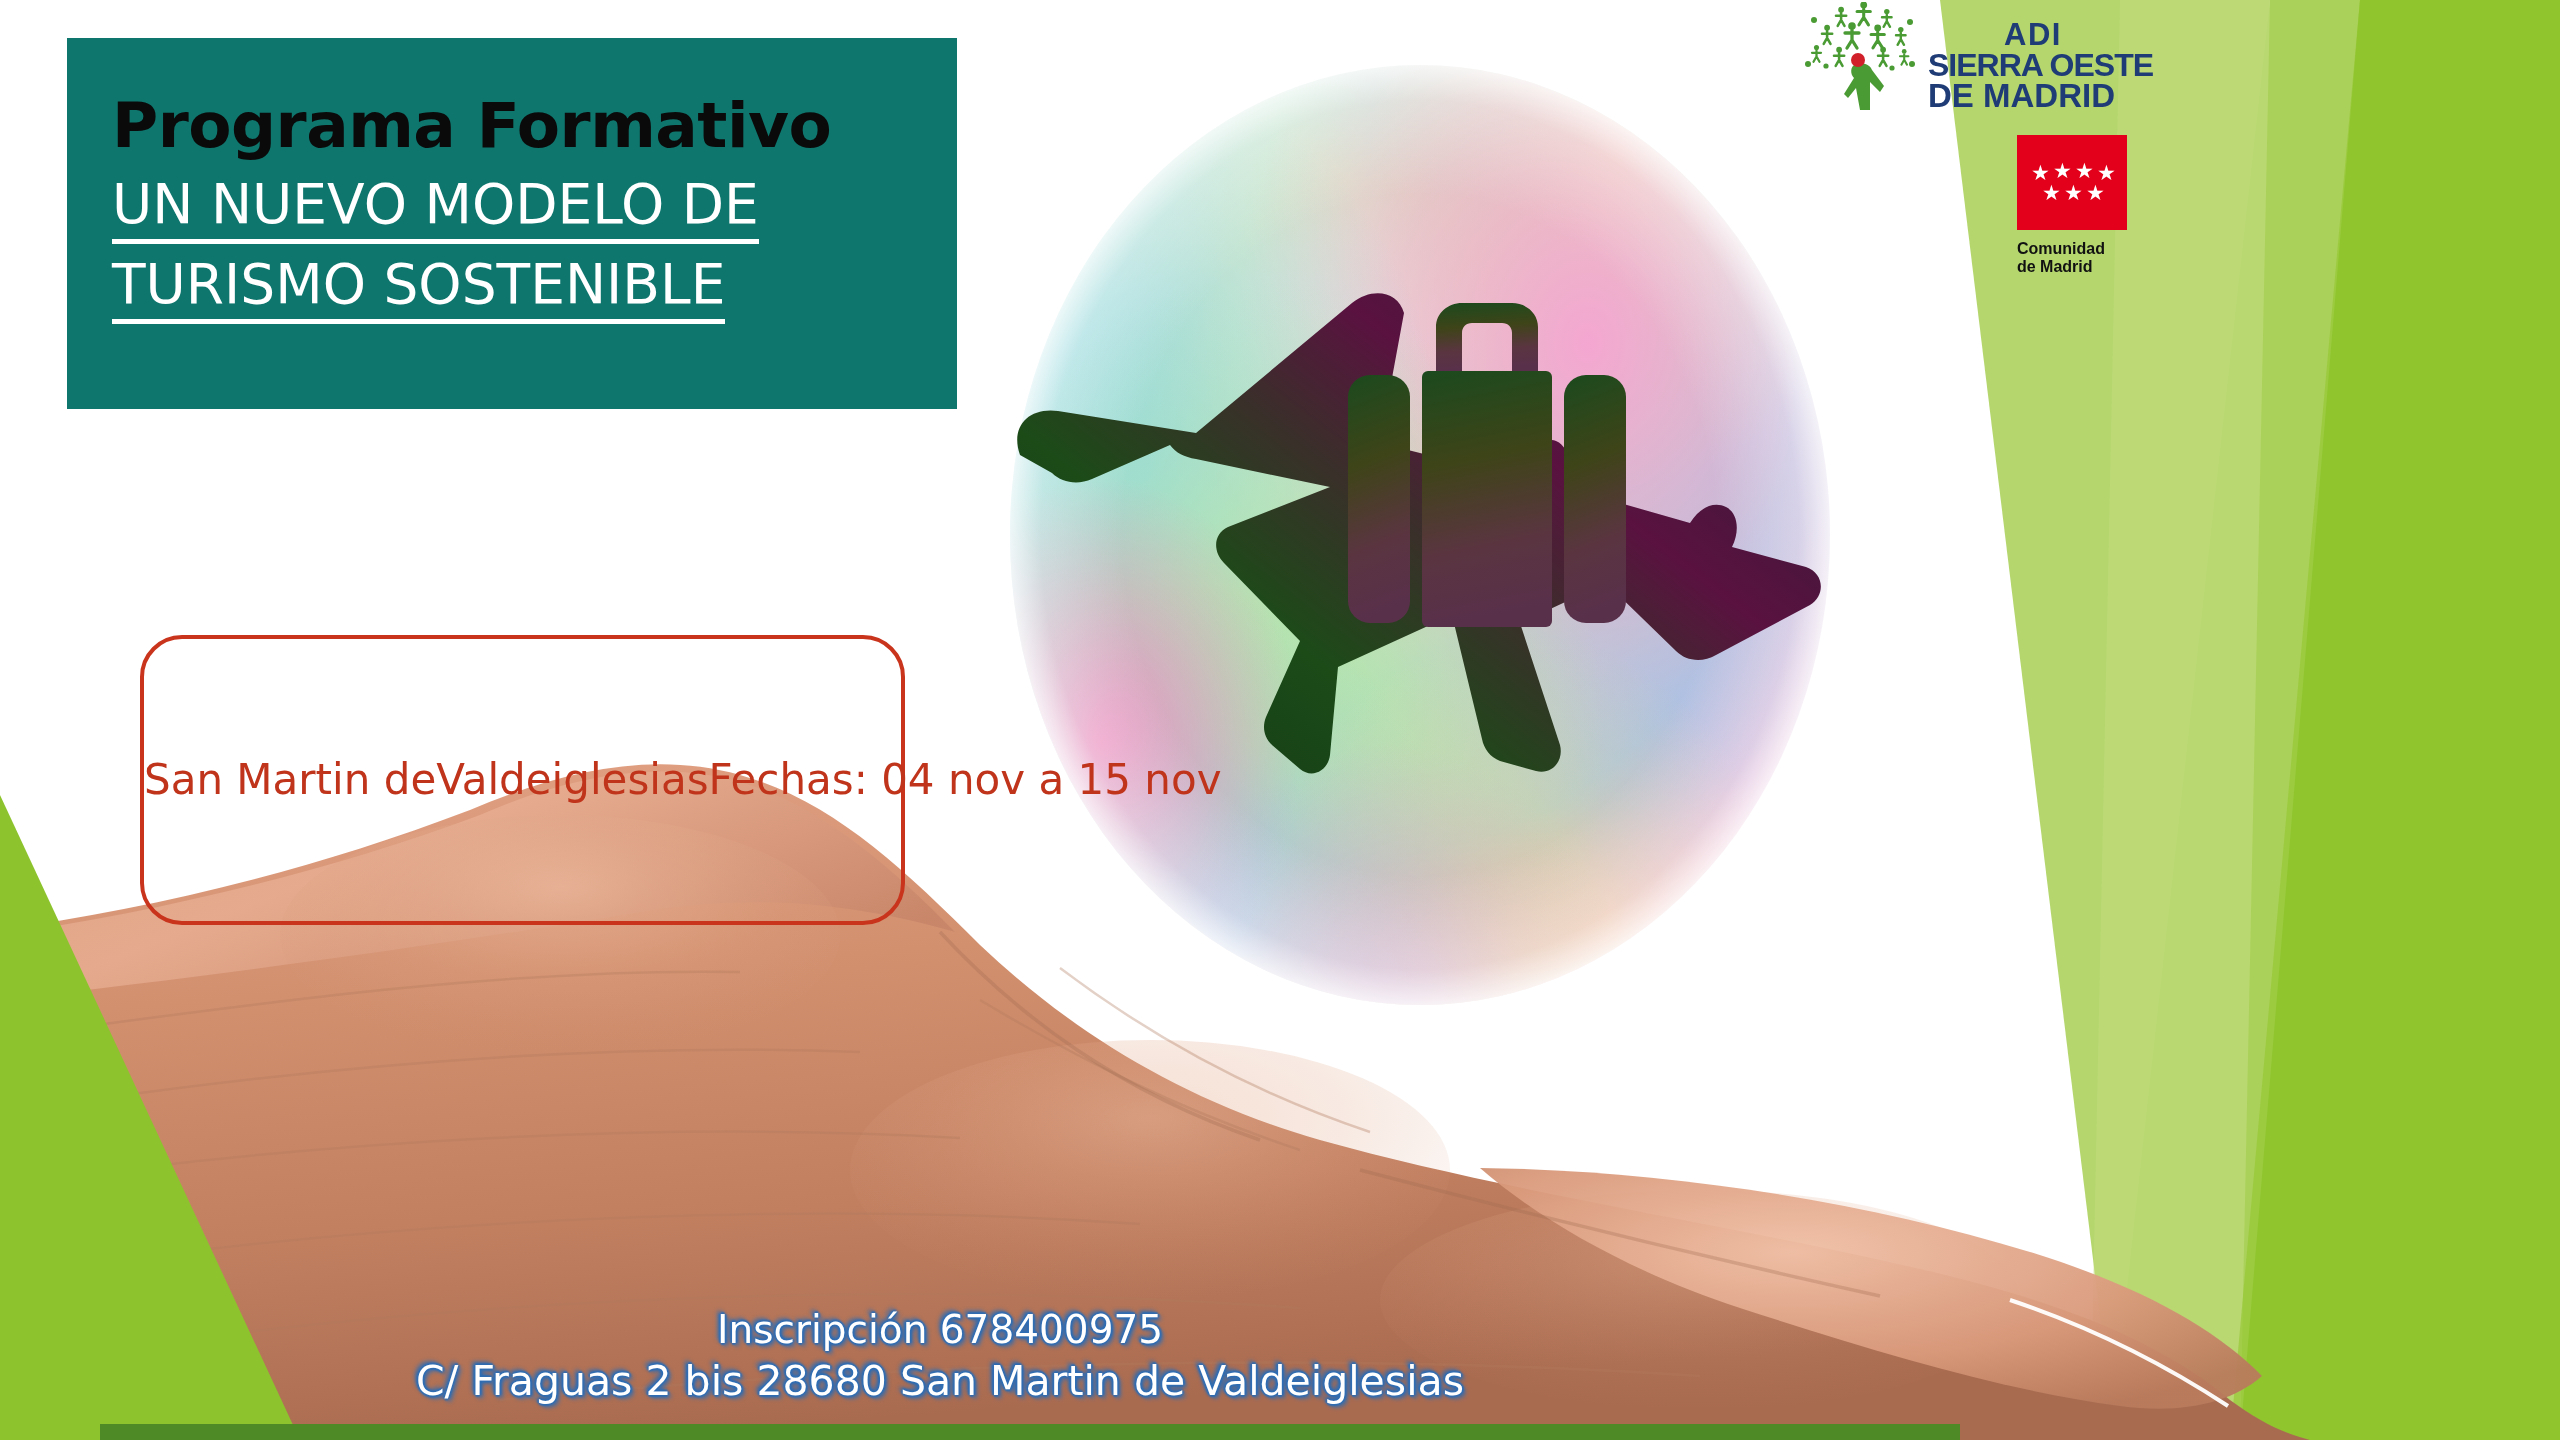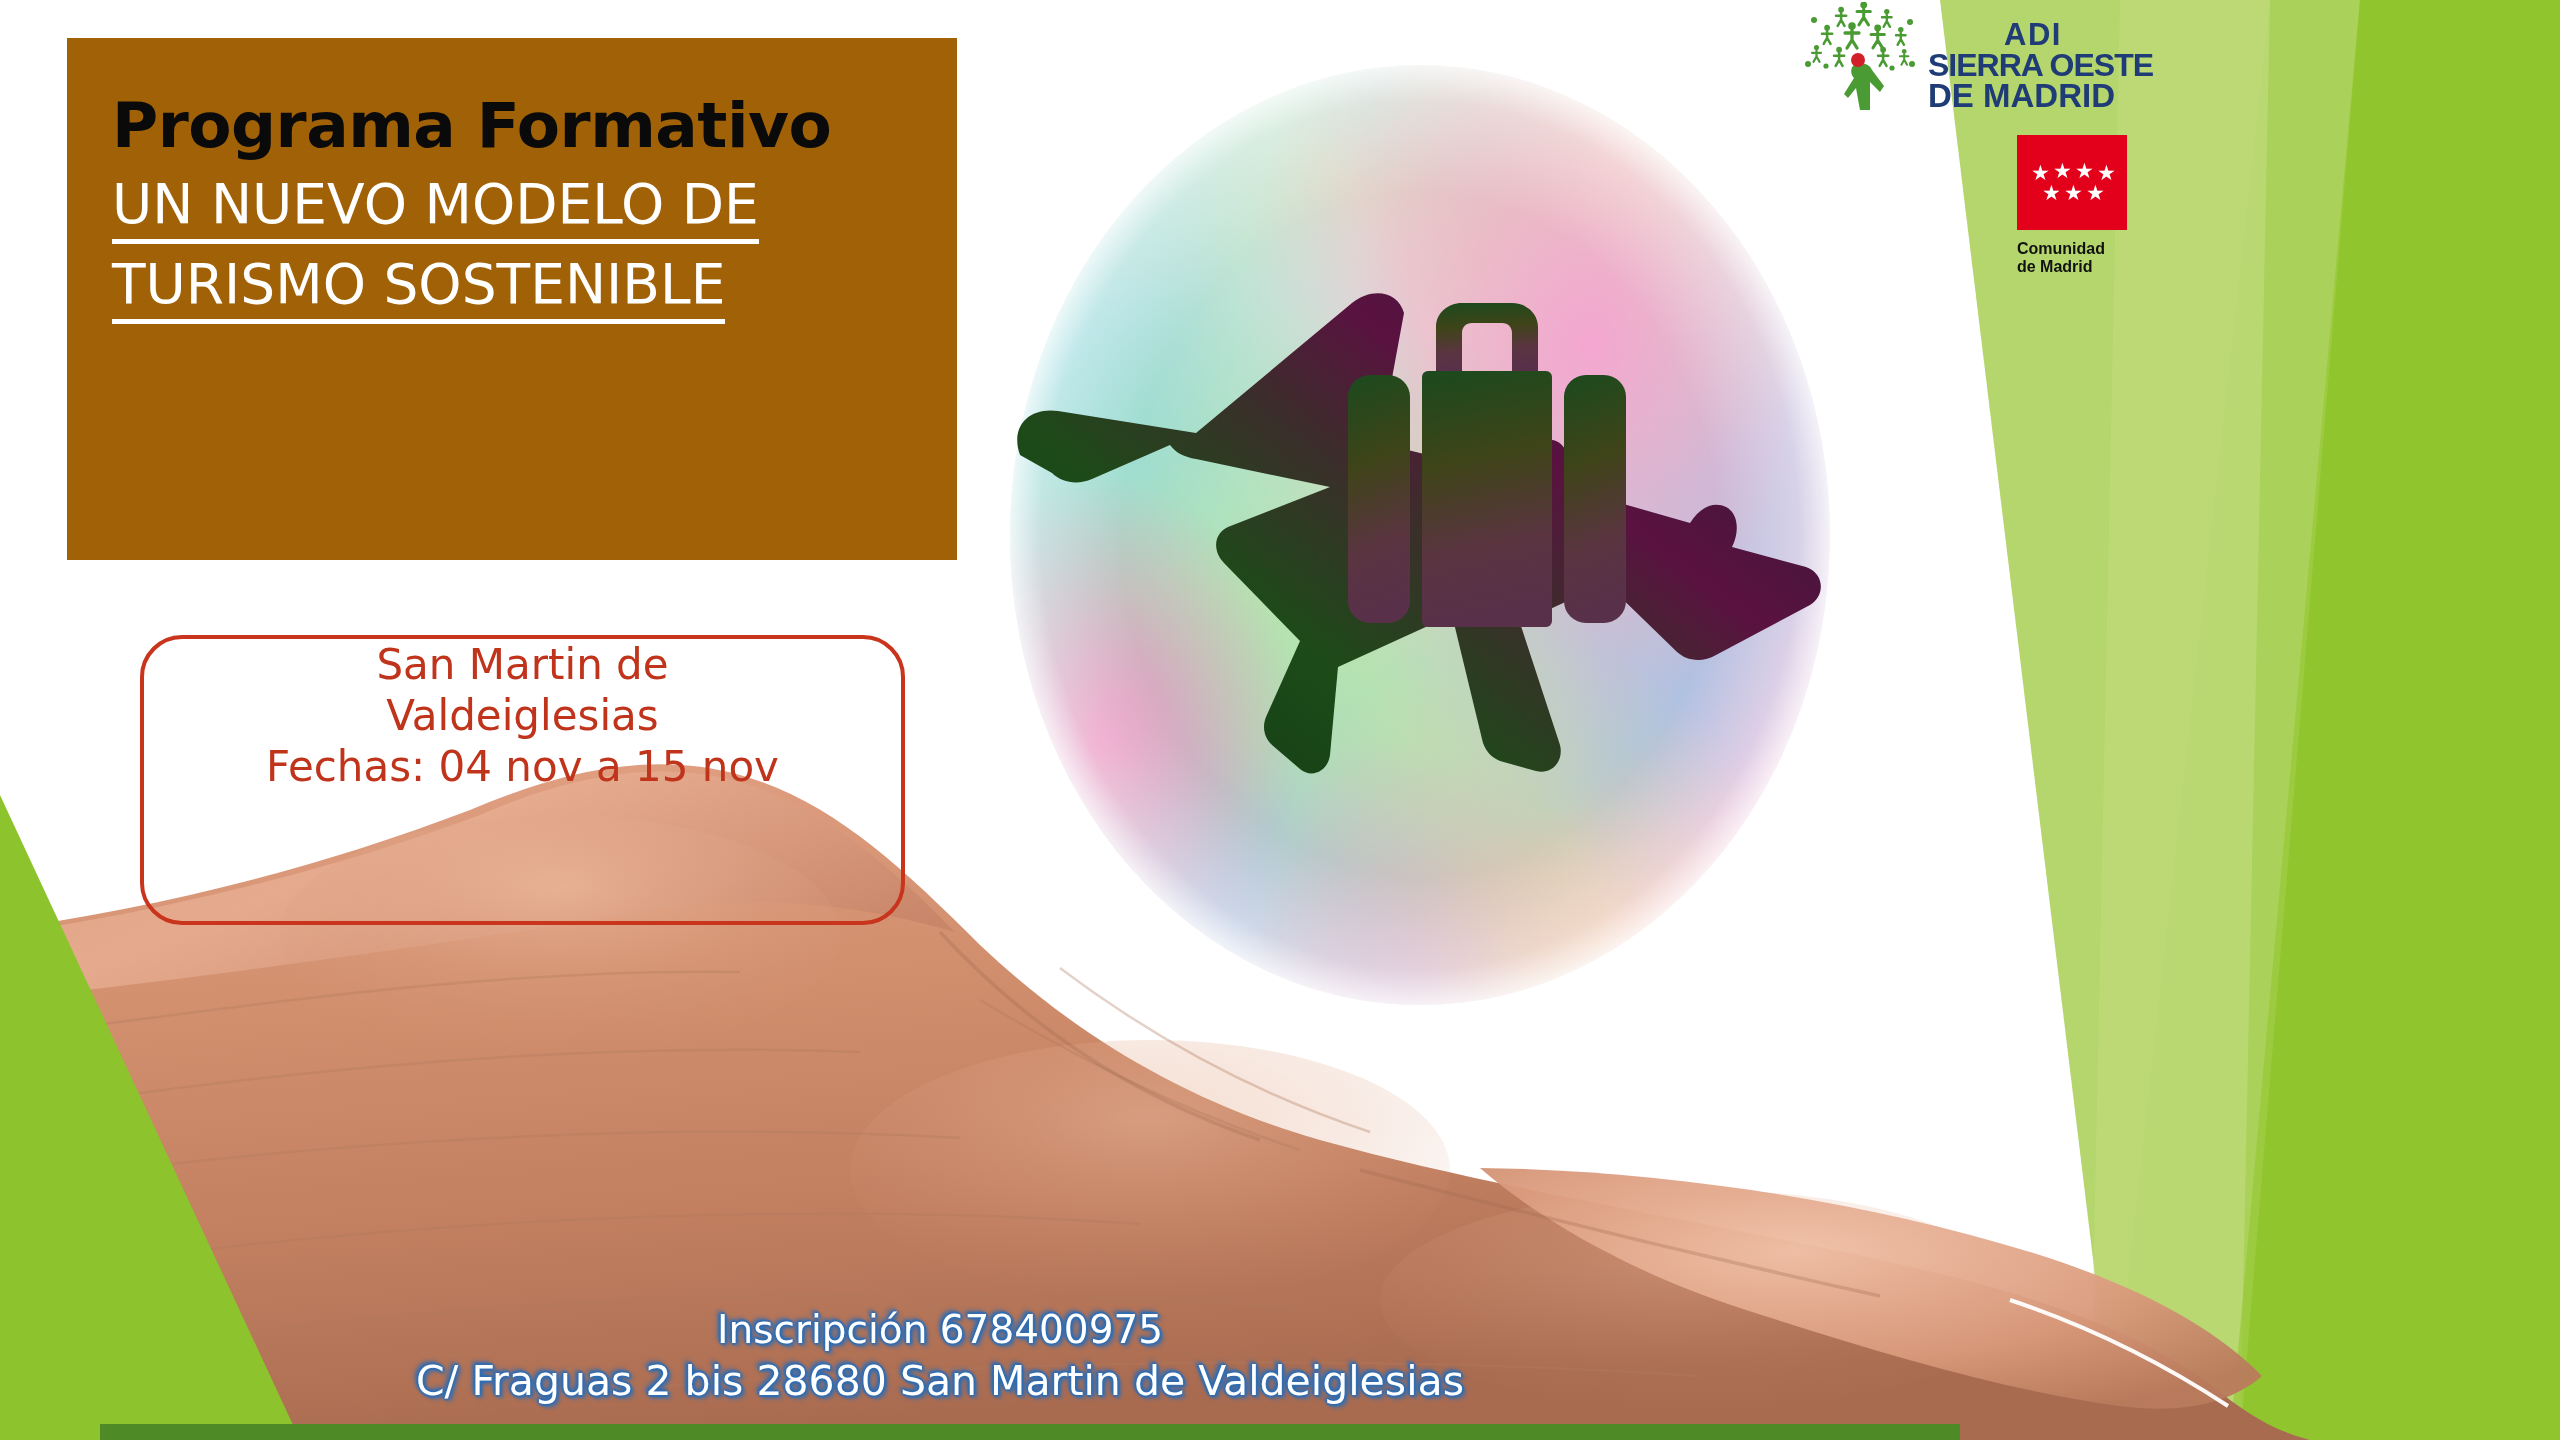--- a/index.html
+++ b/index.html
@@ -55,22 +55,22 @@
     width: 840px;
     height: 1110px;
   }
 
   
   #title-panel {
     position: absolute;
     left: 67px;
     top: 38px;
     width: 890px;
-    height: 522px;
-    background: #a16207;
+    height: 371px;
+    background: #0f766e;
     box-sizing: border-box;
     padding: 55px 0 0 45px;
   }
   #title-main {
     font-size: 63px;
     font-weight: bold;
     color: #0A0A0A;
     letter-spacing: -0.5px;
     line-height: 1.05;
     white-space: nowrap;
@@ -95,23 +95,23 @@
     position: absolute;
     left: 140px;
     top: 635px;
     width: 765px;
     height: 290px;
     border: 4px solid #C9341D;
     border-radius: 42px;
     background: transparent;
     box-sizing: border-box;
     display: flex;
-    flex-direction: column;
+    flex-direction: row;
     align-items: center;
-    justify-content: flex-start;
+    justify-content: space-between;
   }
   #info-box .info-line {
     color: #C0341B;
     font-size: 42px;
     line-height: 1.22;
     text-align: center;
     white-space: nowrap;
     font-family: "DejaVu Sans", sans-serif;
   }
 

